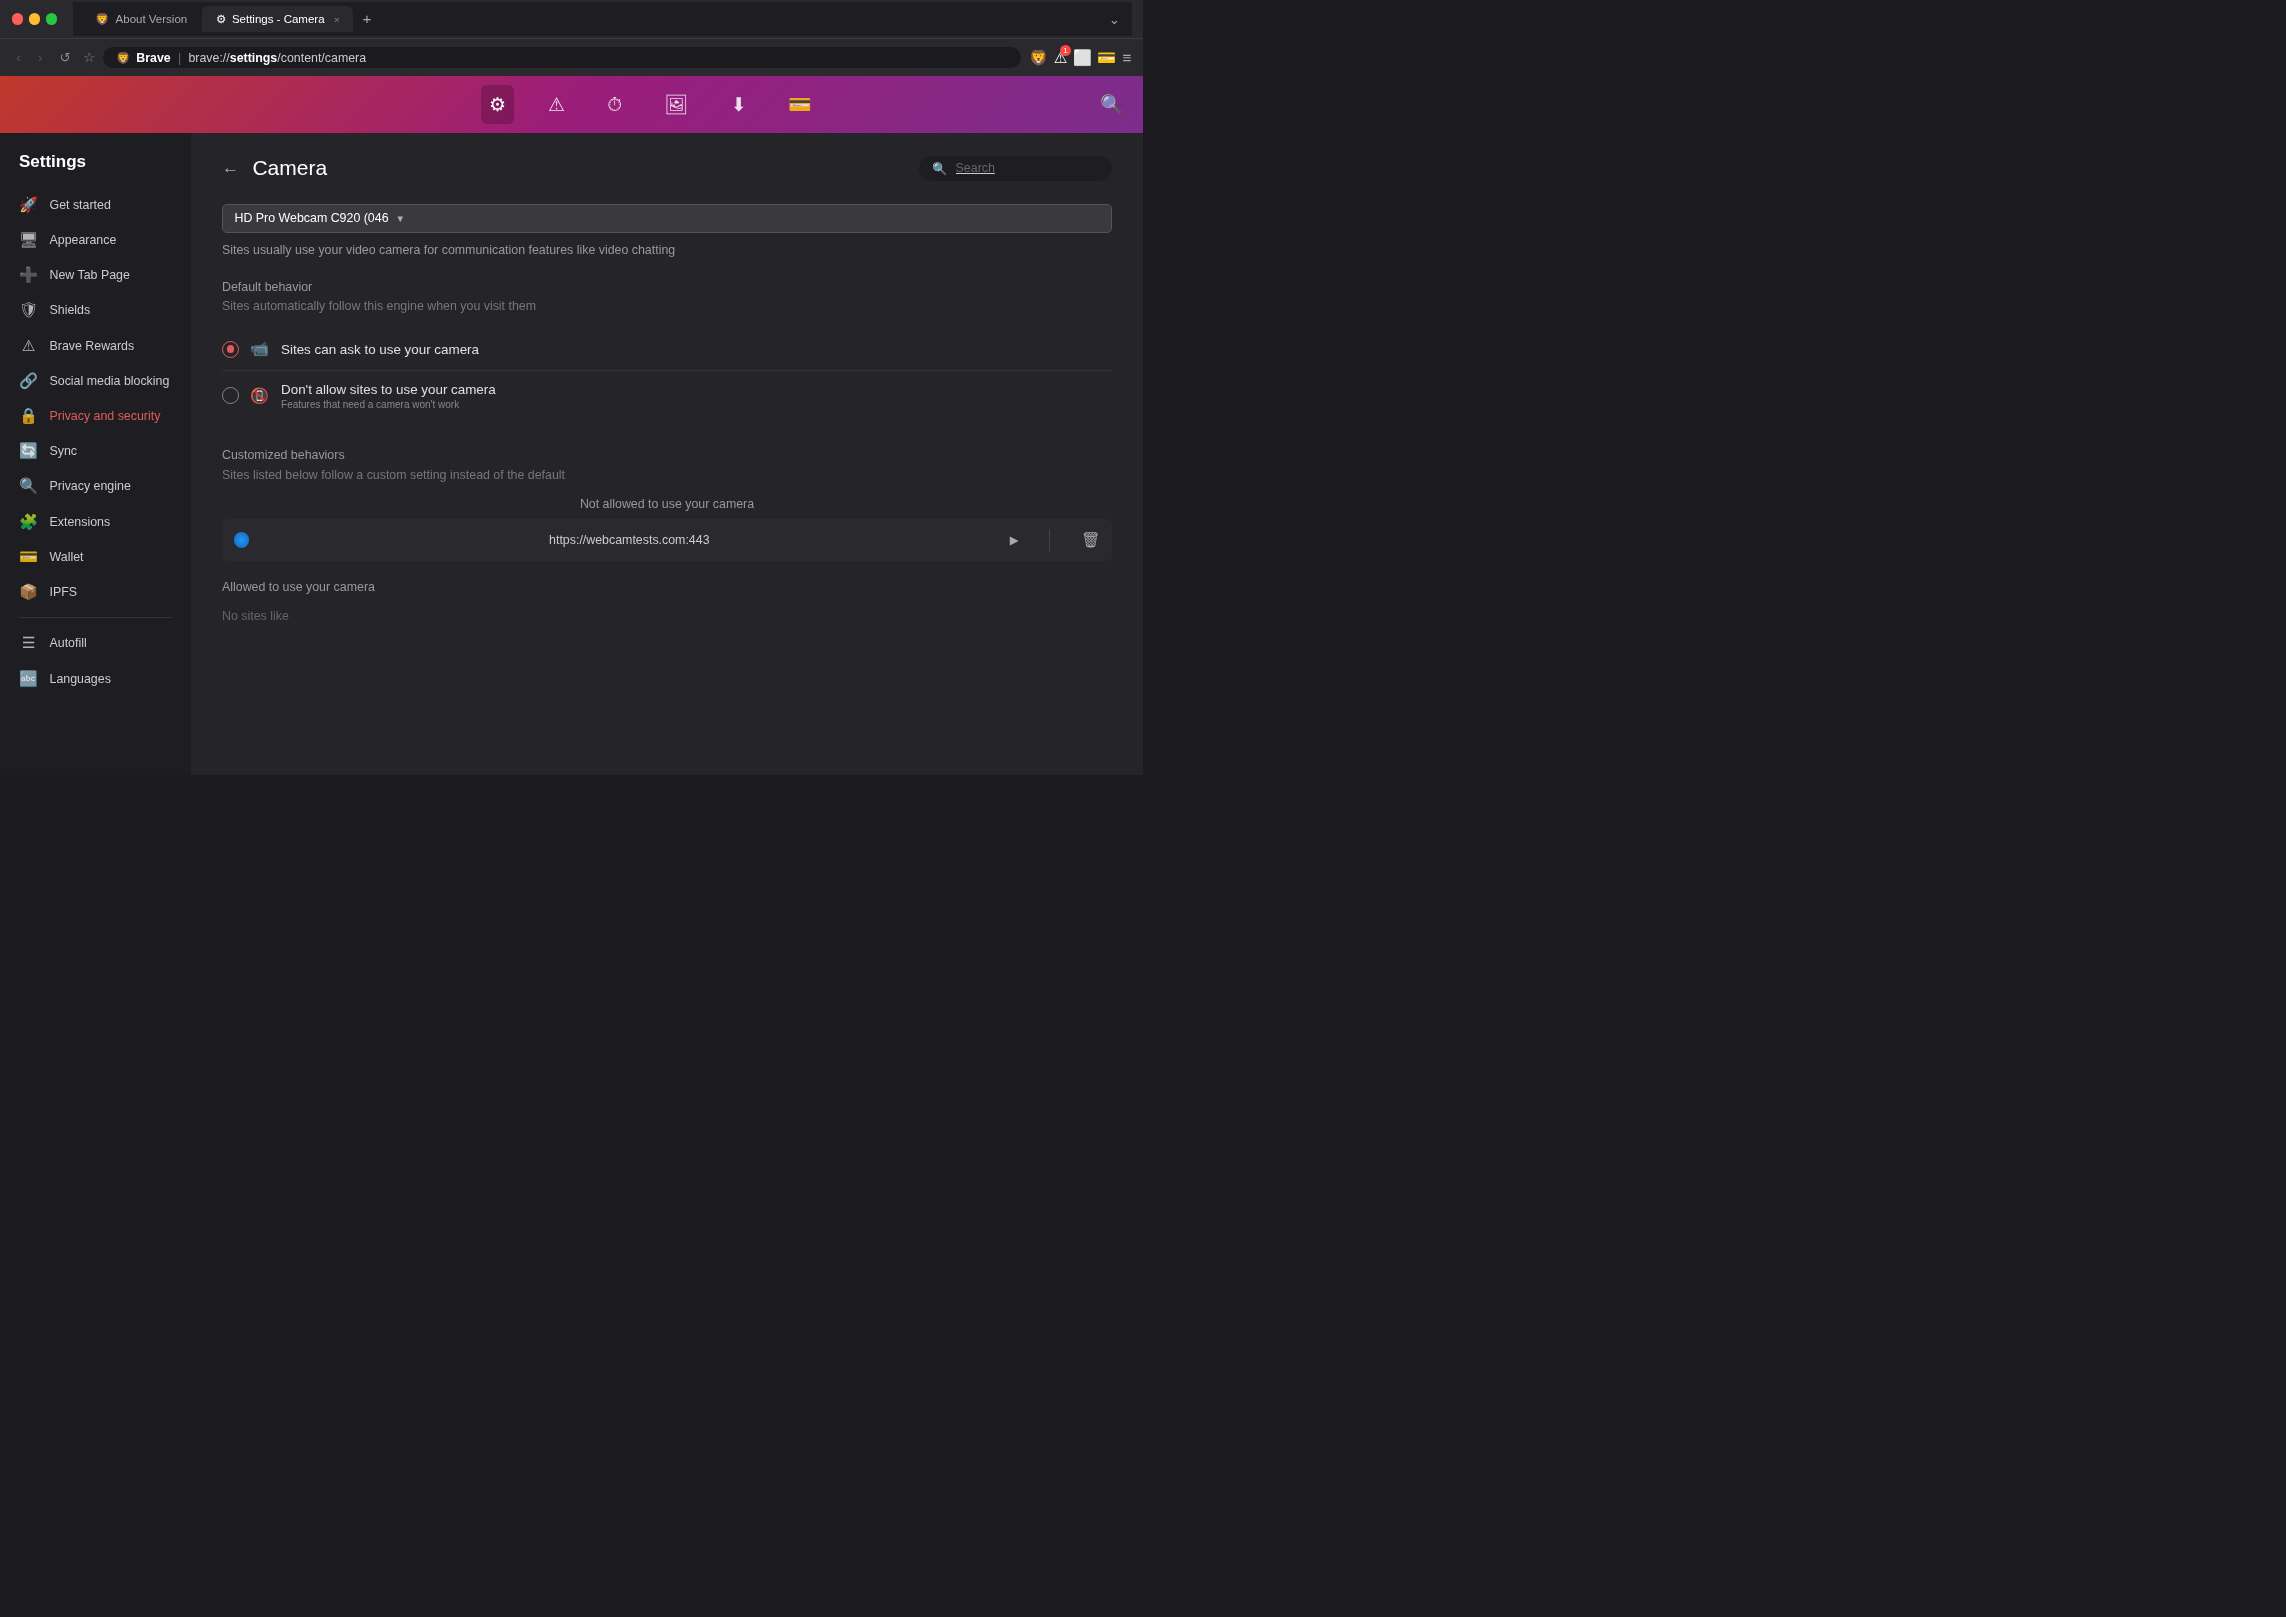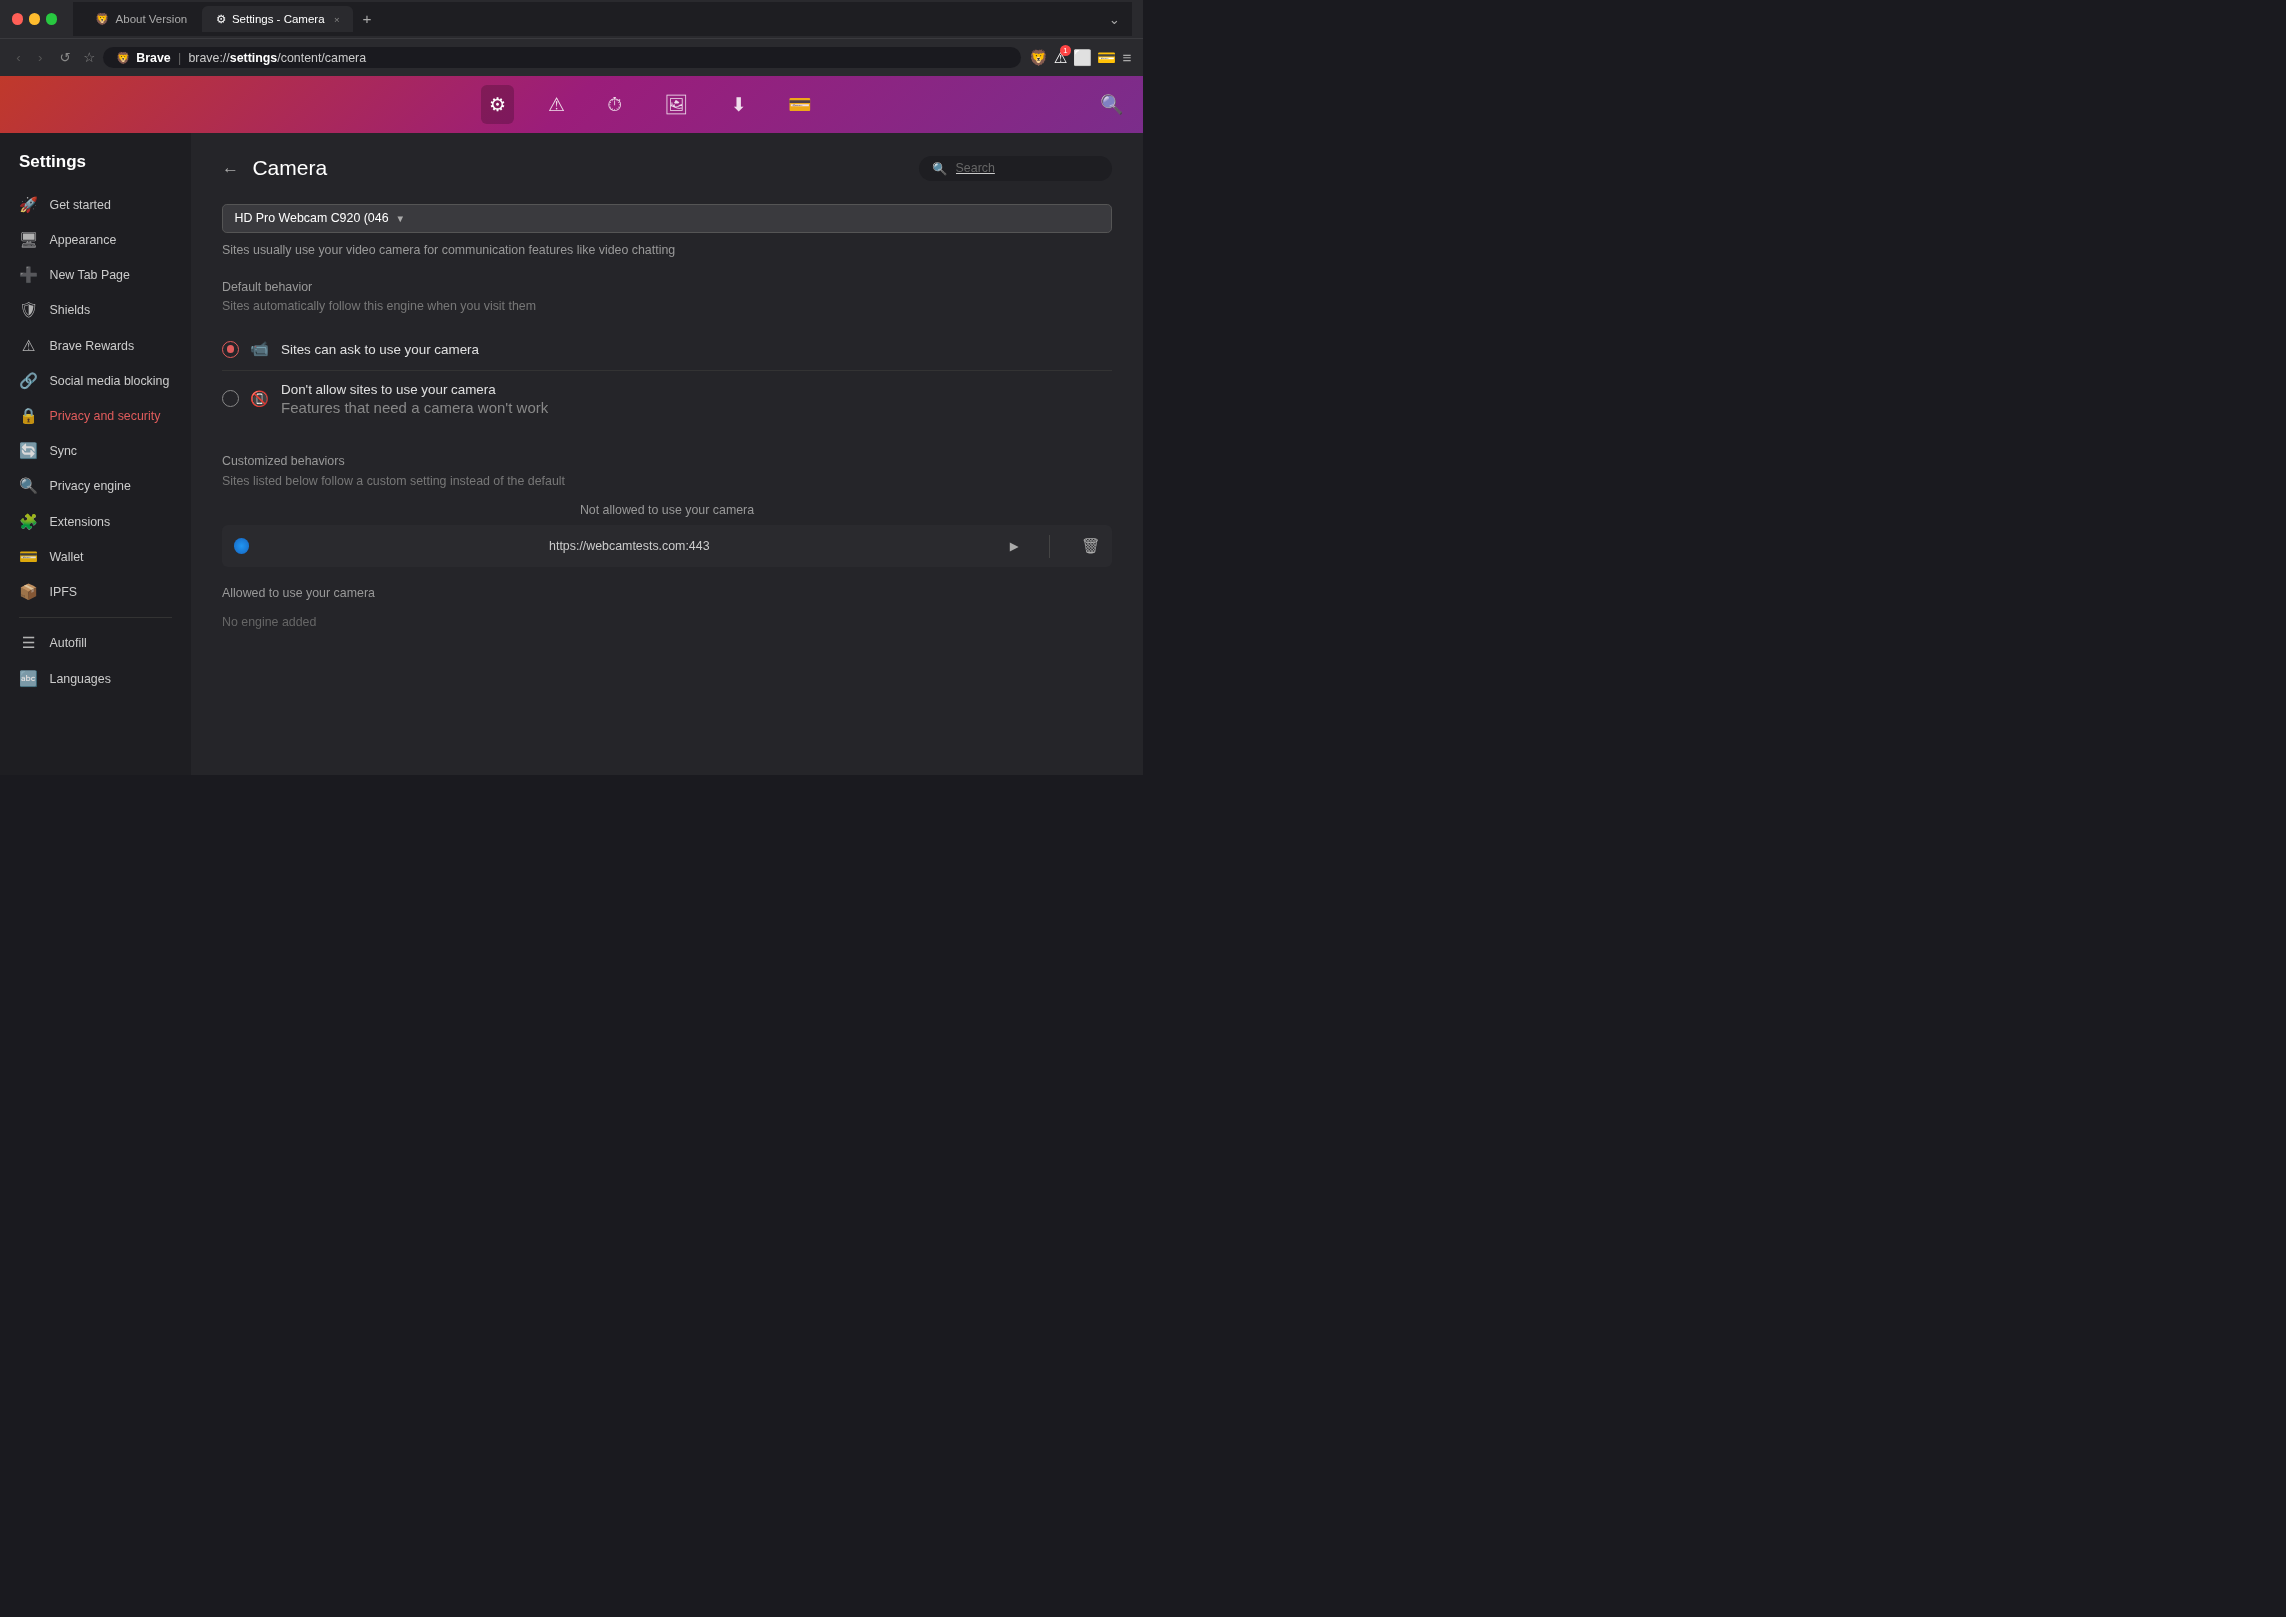--- a/index.html
+++ b/index.html
@@ -247,21 +247,21 @@
         <div>
           <div>Sites can ask to use your camera</div>
         </div>
       </div>
 
       <div class="radio-option">
         <div class="radio-outer"></div>
         <span class="radio-icon" style="color:#666;">📵</span>
         <div>
           <div>Don't allow sites to use your camera</div>
-          <div style="font-size:15px; color:#888; margin-top:1.9px;">Features that need a camera won't work</div>
+          <div style="font-size:10px; color:#888; margin-top:1.9px;">Features that need a camera won't work</div>
         </div>
       </div>
     </div>
 
     <div class="section">
       <div class="section-title">Customized behaviors</div>
       <div class="section-subtitle">Sites listed below follow a custom setting instead of the default</div>
 
       <div style="margin-bottom:19px;text-align:center;">
         <div class="section-title" style="margin-bottom:7.6px;">Not allowed to use your camera</div>
@@ -269,18 +269,18 @@
           <div class="site-favicon"></div>
           <span class="site-url">https://webcamtests.com:443</span>
           <span class="expand-btn">▶</span>
           <div class="divider-vert"></div>
           <span class="delete-btn">🗑</span>
         </div>
       </div>
 
       <div>
         <div class="section-title" style="margin-bottom:7.6px;">Allowed to use your camera</div>
-        <div class="no-sites">No engine added</div>
+        <div class="no-sites">No sites like</div>
       </div>
     </div>
   </div>
 </div>
 
 
 </body></html>

